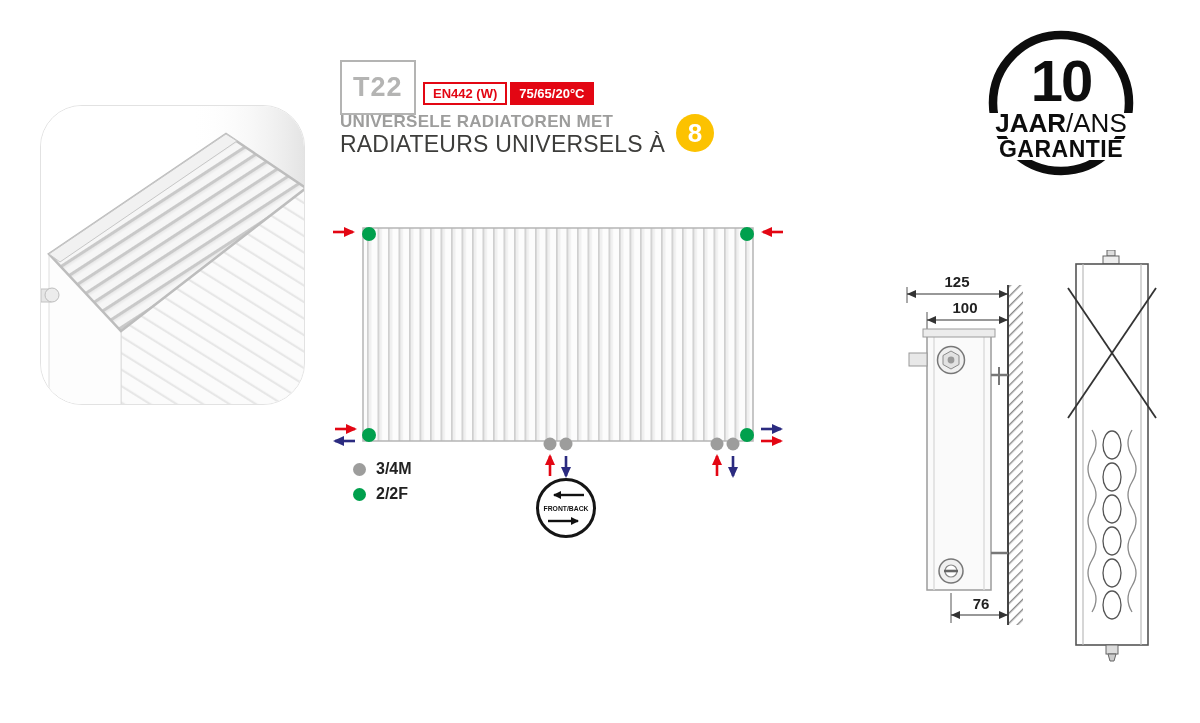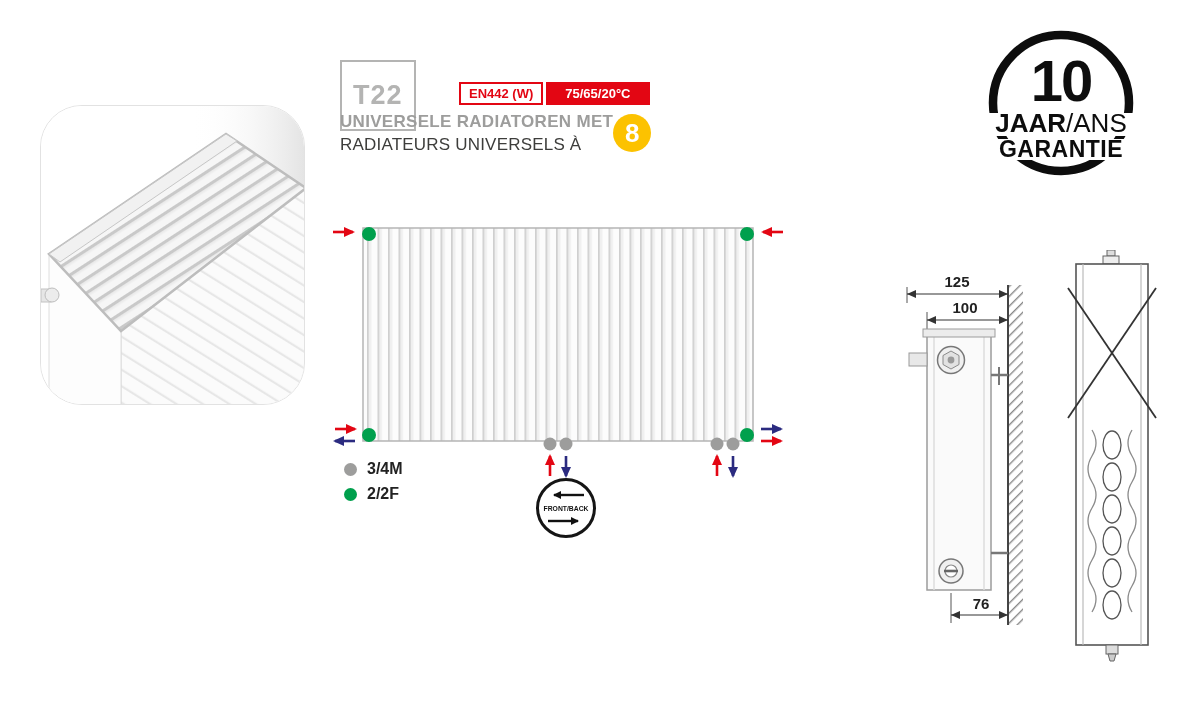--- a/index.html
+++ b/index.html
@@ -10,34 +10,34 @@
   }
   .abs { position:absolute; }
   svg text { font-family:"Liberation Sans", sans-serif; }
 
   
   .photo-card { left:40px; top:105px; width:265px; height:300px;
     border-radius:42px; border:1px solid #e2e2e2; overflow:hidden; background:#fff; }
 
   
   .type-box { left:340px; top:60px; border:2px solid #b4b4b3; color:#b4b4b3;
-    font-size:27px; font-weight:bold; padding:18px 11px; letter-spacing:1px; }
-  .spec-pill { left:423px; top:82px; display:flex; gap:3px; align-items:stretch;margin-left:36px; }
+    font-size:27px; font-weight:bold; padding:10px 11px; letter-spacing:1px; }
+  .spec-pill { left:423px; top:82px; display:flex; gap:3px; align-items:stretch; }
   .spec-norm { border:2px solid #e30613; color:#e30613; font-size:13px; font-weight:bold;
     padding:2px 8px; display:flex; align-items:center; }
   .spec-temp { background:#e30613; color:#fff; font-size:13px; font-weight:bold;
-    padding:2px 19px; display:flex; align-items:center; }
-  .title-row { left:340px; top:110px; display:flex; align-items:center; }
+    padding:2px 9px; display:flex; align-items:center; }
+  .title-row { left:340px; top:110px; display:flex; align-items:center; gap:11px; }
   .t-nl { color:#9d9d9c; font-weight:bold; font-size:17px; letter-spacing:.3px; line-height:23px; white-space:nowrap; }
-  .t-fr { color:#3d3d3b; font-size:17px; letter-spacing:.2px; line-height:23px; white-space:nowrap; }
+  .t-fr { color:#3d3d3b; font-size:23px; letter-spacing:.2px; line-height:23px; white-space:nowrap; }
   .conn-badge { width:38px; height:38px; border-radius:50%; background:#fcc200; color:#fff;
     font-size:26px; font-weight:bold; display:flex; align-items:center; justify-content:center; flex:0 0 auto; }
 
   
-  .legend { left:344px; top:460px; }
+  .legend { left:353px; top:460px; }
   .legend-row { display:flex; align-items:center; margin-bottom:7px; }
   .dot { width:13px; height:13px; border-radius:50%; }
   .dot-gray { background:#9d9d9c; }
   .dot-green { background:#00a04d; }
   .legend-label { margin-left:10px; font-size:16px; font-weight:bold; color:#222; }
 
   
   .fb-badge { left:536px; top:478px; width:60px; height:60px; border:3px solid #151515;
     border-radius:50%; background:#fff; display:flex; align-items:center; justify-content:center; }
 

